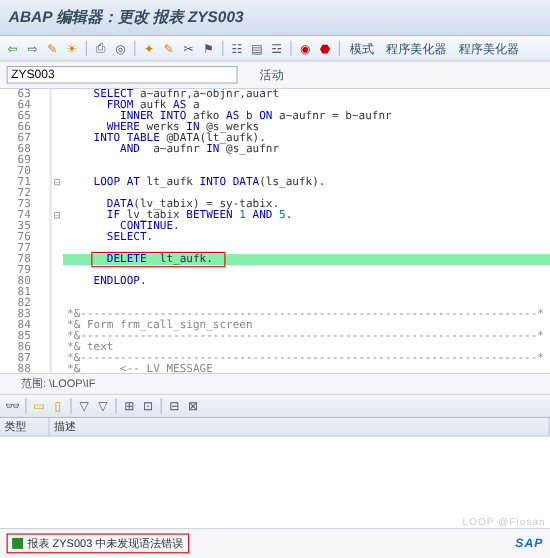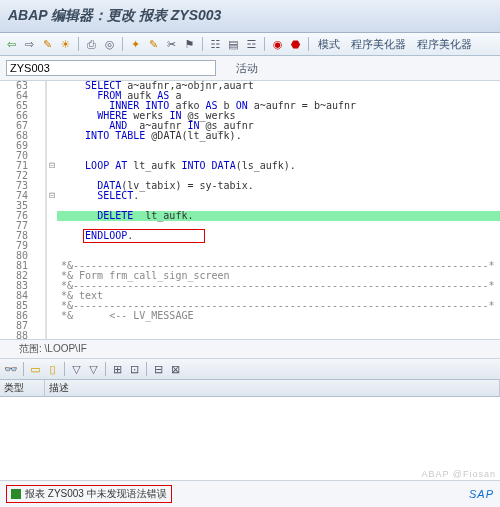--- a/index.html
+++ b/index.html
@@ -25,21 +25,21 @@
 .redbox{position:absolute;border:1px solid #d00}
 .nav-info{padding:2px 19px;font-size:10px;color:#555;background:#f4f6f9;border-bottom:1px solid #ccd4dd}
 .mini-tb{background:linear-gradient(#f4f7fb,#dfe7ef);border-bottom:1px solid #b0c0d0;height:20px;display:flex;align-items:center;gap:2px;padding:0 4px}
 .grid-head{background:linear-gradient(#eef2f7,#dde5ee);border-bottom:1px solid #b0c0d0;height:16px;display:flex;font-size:10px}
 .grid-head div{border-right:1px solid #c0cad4;padding:1px 4px}
 .grid-body{height:68px;background:#fff}
 .status{position:absolute;bottom:0;left:0;right:0;height:26px;background:#f4f6f9;border-top:1px solid #ccd4dd;display:flex;align-items:center;padding:0 6px;justify-content:space-between}
 .status-msg{border:1px solid #d00;padding:1px 4px;display:flex;align-items:center;gap:4px;font-size:10px}
 .chk{width:10px;height:10px;background:#2a8a2a;display:inline-block}
 .watermark{position:absolute;right:4px;bottom:28px;font-size:9px;color:#c8c8c8;letter-spacing:1px}
-.sap-logo{font-weight:normal;font-style:italic;color:#0a6ed1;letter-spacing:1px}
+.sap-logo{font-weight:bold;font-style:italic;color:#0a6ed1;letter-spacing:1px}
 .fold-sym{color:#888;font-size:8px;text-align:center}
 </style>
 </head>
 <body>
 
 <div class="title-bar">
   <span>ABAP 编辑器：更改 报表 ZYS003</span>
 </div>
 
 <div class="toolbar tb1">
@@ -130,27 +130,29 @@
       <div class="fold-sym" style="height: 10px;"></div>
       <div class="fold-sym" style="height: 10px;"></div>
       <div class="fold-sym" style="height: 10px;"></div>
     </div>
   <div class="code" id="code">
     <div class="redbox" id="redbox" style="left: 26px; top: 148px; width: 120px; height: 12px;"></div>
   <div class="cl">    <span class="kw">SELECT</span> a~aufnr,a~objnr,auart</div>
       <div class="cl">      <span class="kw">FROM</span> aufk <span class="kw">AS</span> a</div>
       <div class="cl">        <span class="kw">INNER</span> <span class="kw">INTO</span> afko <span class="kw">AS</span> b <span class="kw">ON</span> a~aufnr = b~aufnr</div>
       <div class="cl">      <span class="kw">WHERE</span> werks <span class="kw">IN</span> @s_werks</div>
+      <div class="cl">    <span class="kw">INTO</span> <span class="kw">TABLE</span> @DATA(lt_aufk).</div>
       <div class="cl">        <span class="kw">AND</span>  a~aufnr <span class="kw">IN</span> @s_aufnr</div>
-      <div class="cl">    <span class="kw">INTO</span> <span class="kw">TABLE</span> @DATA(lt_aufk).</div>
       <div class="cl"></div>
       <div class="cl"></div>
       <div class="cl">    <span class="kw">LOOP</span> <span class="kw">AT</span> lt_aufk <span class="kw">INTO</span> <span class="kw">DATA</span>(ls_aufk).</div>
       <div class="cl"></div>
       <div class="cl">      <span class="kw">DATA</span>(lv_tabix) = sy-tabix.</div>
+      <div class="cl">      <span class="kw">IF</span> lv_tabix <span class="kw">BETWEEN</span> <span class="num">1</span> <span class="kw">AND</span> <span class="num">5</span>.</div>
+      <div class="cl">        <span class="kw">CONTINUE</span>.</div>
       <div class="cl">      <span class="kw">SELECT</span>.</div>
       <div class="cl"></div>
       <div class="cl hl">      <span class="kw">DELETE</span>  lt_aufk.</div>
       <div class="cl"></div>
       <div class="cl">    <span class="kw">ENDLOOP</span>.</div>
       <div class="cl"></div>
       <div class="cl"></div>
       <div class="cl"><span class="cm">*&amp;---------------------------------------------------------------------*</span></div>
       <div class="cl"><span class="cm">*&amp; Form frm_call_sign_screen</span></div>
       <div class="cl"><span class="cm">*&amp;---------------------------------------------------------------------*</span></div>
@@ -179,21 +181,21 @@
   <span class="ico">⊟</span>
   <span class="ico">⊠</span>
 </div>
 
 <div class="grid-head">
   <div style="width:36px">类型</div>
   <div style="flex:1">描述</div>
 </div>
 <div class="grid-body"></div>
 
-<div class="watermark">ABAP @Fiosan</div>
+<div class="watermark">LOOP @Fiosan</div>
 
 <div class="status">
   <span class="status-msg">
     <span class="chk"></span>
     <span>报表 ZYS003 中未发现语法错误</span>
   </span>
   <span class="sap-logo">SAP</span>
 </div>
 
 </body></html>

